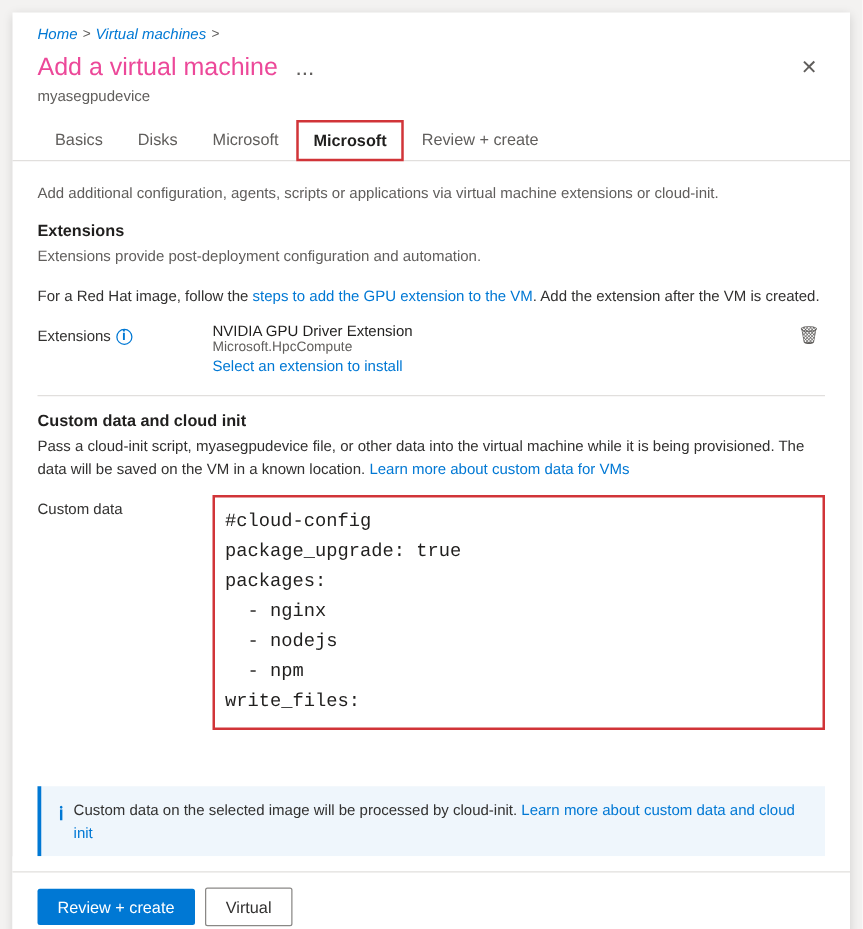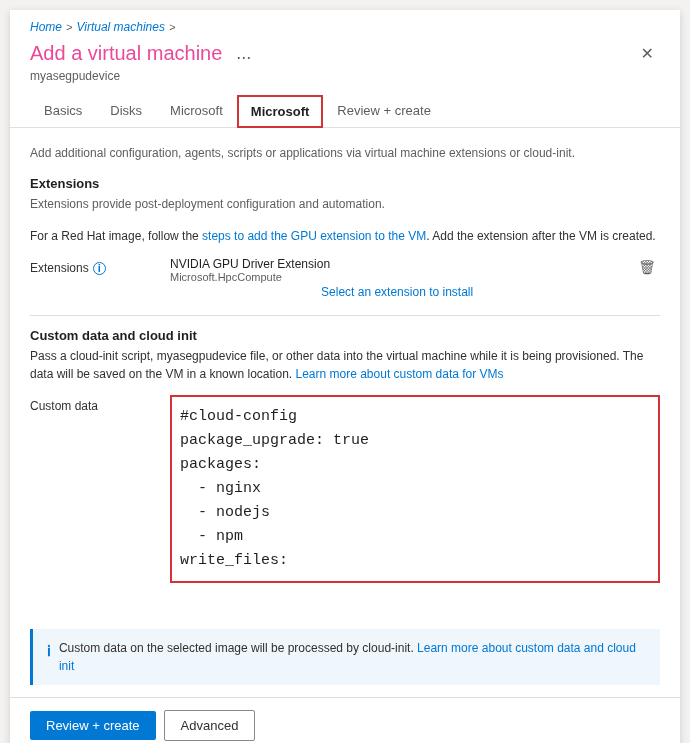--- a/index.html
+++ b/index.html
@@ -170,21 +170,20 @@
       font-size: 11px;
       color: #605e5c;
     }
     .extension-link {
       font-size: 12px;
       color: #0078d4;
       cursor: pointer;
       text-decoration: none;
       display: block;
       margin-top: 2px;
-      text-align: center;
     }
     .delete-icon {
       color: #605e5c;
       cursor: pointer;
       font-size: 14px;
       padding: 2px 4px;
     }
     .cloud-init-box {
       border: 2px solid #d13438;
       min-height: 120px;
@@ -337,16 +336,16 @@
     <span class="info-circle">ℹ</span>
     <div class="info-banner-text">
       <span>Custom data on the selected image will be processed by cloud-init. </span><a class="link">Learn more about custom data and cloud init</a>
     </div>
   </div>
 
   <div style="height:12px;background:#fff;"></div>
 
   <div class="footer">
     <button class="btn-primary">Review + create</button>
-    <button class="btn-secondary">Advanced</button>
+    <button class="btn-secondary">Virtual</button>
   </div>
 
 </div>
 
 </body></html>

